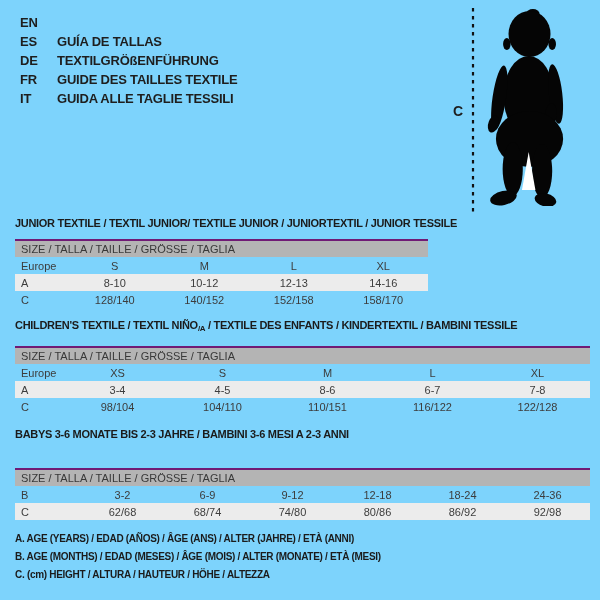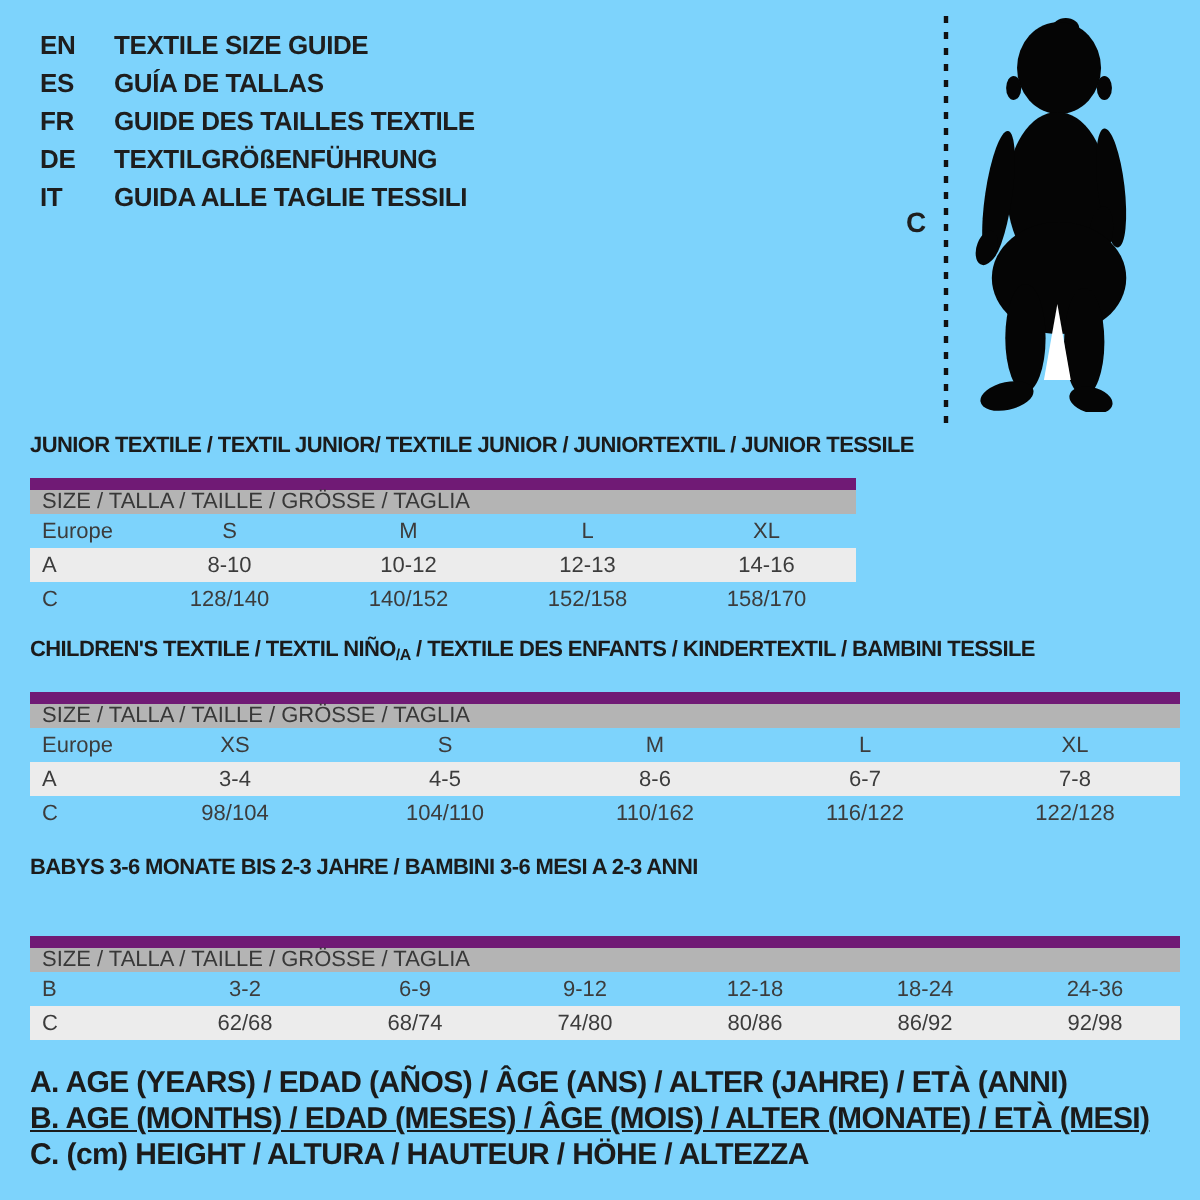--- a/index.html
+++ b/index.html
@@ -21,56 +21,55 @@
   .baby-svg { position:absolute; left:37px; top:6px; }
 
   
   .sec-title { position:absolute; left:15px; font-weight:bold; font-size:11px;
                letter-spacing:-0.3px; white-space:nowrap; color:#1b1b1b; line-height:14px; }
   .two-line { line-height:17px; }
   .subscript { font-size:8px; vertical-align:-2px; }
 
   
   .size-table { position:absolute; left:15px; font-size:11px; color:#3c3c3c; }
-  .bar { height:18px; background:#b4b4b4; border-top:6px solid #701a75;
+  .bar { height:18px; background:#b4b4b4; border-top:2px solid #701a75;
          display:flex; align-items:center; padding-left:6px; box-sizing:border-box; color:#383838; }
   .trow { display:flex; align-items:center; height:17px; }
   .trow.shaded { background:#ececec; }
   .lbl { padding-left:6px; box-sizing:border-box; }
   .t1 { top:239px; width:413px; }
   .t2 { top:346px; width:575px; }
   .t3 { top:468px; width:575px; }
   .t1 .lbl { width:55px; } .t2 .lbl { width:50px; } .t3 .lbl { width:65px; }
   .cell { flex:1 1 0; text-align:center; }
 
   
-  .footnote { position:absolute; left:15px; font-weight:bold; font-size:15px;
+  .footnote { position:absolute; left:15px; font-weight:bold; font-size:10px;
               letter-spacing:-0.3px; white-space:nowrap; color:#1b1b1b; }
 </style>
 </head>
 <body>
 
 <div class="page">
 
   <div class="lang-block">
     <div class="lang-row">
       <span class="lang-code">EN</span>
-      <span class="lang-label">TEXTILE SIZE GUIDE</span>
     </div>
     <div class="lang-row">
       <span class="lang-code">ES</span>
       <span class="lang-label">GUÍA DE TALLAS</span>
     </div>
     <div class="lang-row">
+      <span class="lang-code">DE</span>
+      <span class="lang-label">TEXTILGRÖßENFÜHRUNG</span>
+    </div>
+    <div class="lang-row">
       <span class="lang-code">FR</span>
       <span class="lang-label">GUIDE DES TAILLES TEXTILE</span>
-    </div>
-    <div class="lang-row">
-      <span class="lang-code">DE</span>
-      <span class="lang-label">TEXTILGRÖßENFÜHRUNG</span>
     </div>
     <div class="lang-row">
       <span class="lang-code">IT</span>
       <span class="lang-label">GUIDA ALLE TAGLIE TESSILI</span>
     </div>
   </div>
 
   <div class="figure">
     <span class="c-label">C</span>
     <svg class="dash-line" width="6" height="204" viewBox="0 0 6 204">
@@ -141,21 +140,21 @@
       <span class="cell">3-4</span>
       <span class="cell">4-5</span>
       <span class="cell">8-6</span>
       <span class="cell">6-7</span>
       <span class="cell">7-8</span>
     </div>
     <div class="trow">
       <span class="lbl">C</span>
       <span class="cell">98/104</span>
       <span class="cell">104/110</span>
-      <span class="cell">110/162</span>
+      <span class="cell">110/151</span>
       <span class="cell">116/122</span>
       <span class="cell">122/128</span>
     </div>
   </div>
 
   <div class="sec-title two-line" style="top:426px;">
     <div>BABYS 3-6 MONATE BIS 2-3 JAHRE / BAMBINI 3-6 MESI A 2-3 ANNI</div>
   </div>
   <div class="size-table t3">
     <div class="bar">SIZE / TALLA / TAILLE / GRÖSSE / TAGLIA</div>
@@ -173,16 +172,16 @@
       <span class="cell">62/68</span>
       <span class="cell">68/74</span>
       <span class="cell">74/80</span>
       <span class="cell">80/86</span>
       <span class="cell">86/92</span>
       <span class="cell">92/98</span>
     </div>
   </div>
 
   <div class="footnote" style="top:533px;">A. AGE (YEARS) / EDAD (AÑOS) / ÂGE (ANS) / ALTER (JAHRE) / ETÀ (ANNI)</div>
-  <div class="footnote" style="top:551px;text-decoration:underline;">B. AGE (MONTHS) / EDAD (MESES) / ÂGE (MOIS) / ALTER (MONATE) / ETÀ (MESI)</div>
+  <div class="footnote" style="top:551px;">B. AGE (MONTHS) / EDAD (MESES) / ÂGE (MOIS) / ALTER (MONATE) / ETÀ (MESI)</div>
   <div class="footnote" style="top:569px;">C. (cm) HEIGHT / ALTURA / HAUTEUR / HÖHE / ALTEZZA</div>
 
 </div>
 
 </body></html>

